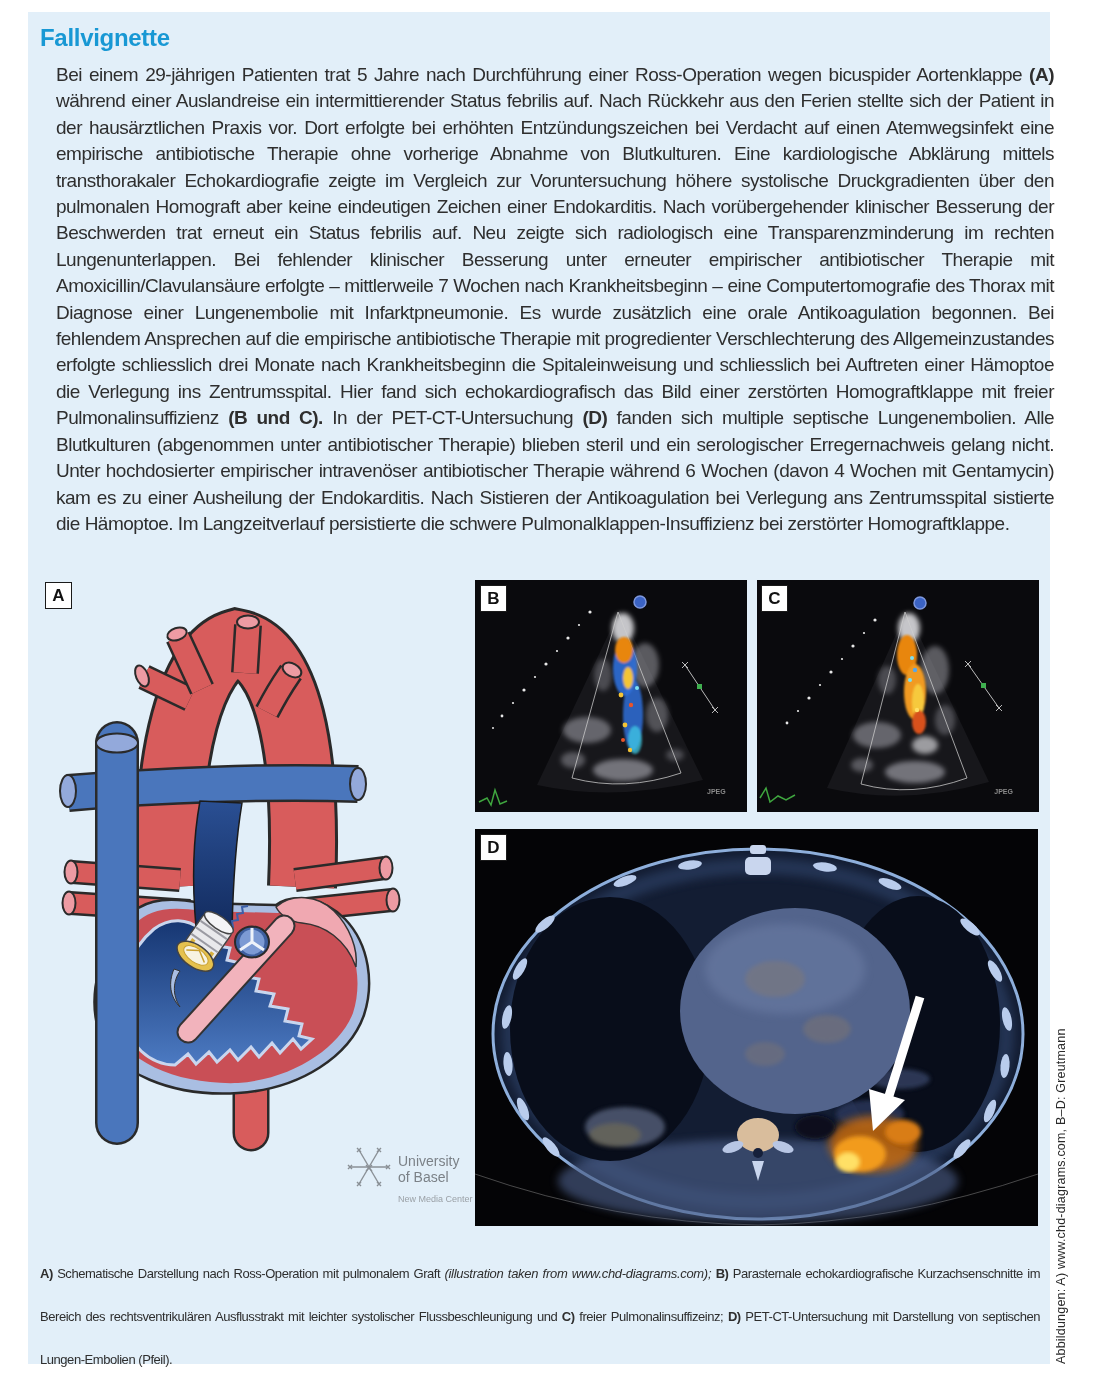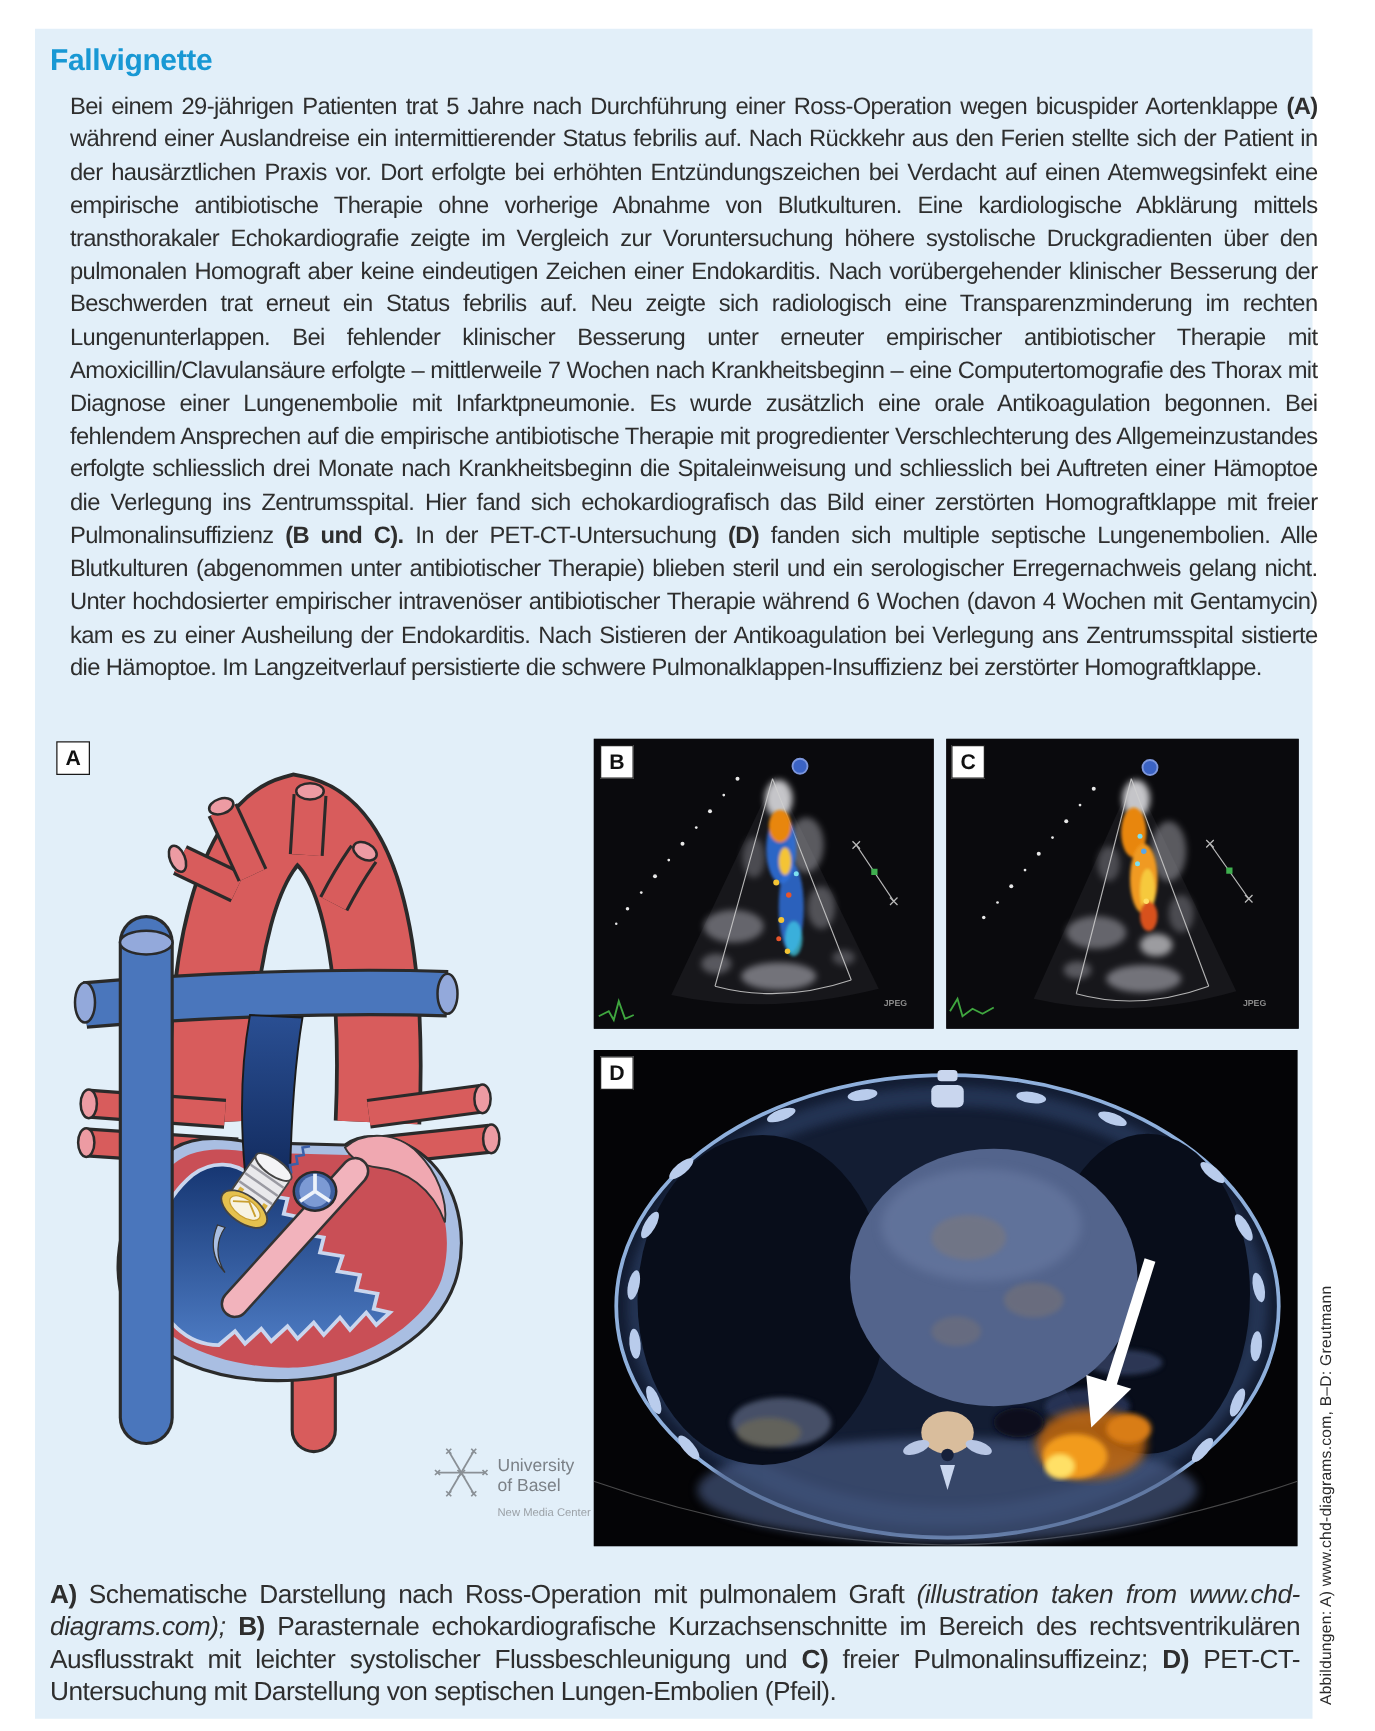--- a/index.html
+++ b/index.html
@@ -3,35 +3,34 @@
 <meta charset="utf-8">
 <style>
   html,body{margin:0;padding:0;}
   body{
     width:1100px;height:1385px;position:relative;background:#ffffff;
     font-family:"Liberation Sans",sans-serif;overflow:hidden;
   }
   .panel{
     position:absolute;left:28px;top:12px;width:1022px;height:1352px;
     background:var(--panel_bg,#e2eff9);
-    margin-top:11px;
   }
   .title{
     position:absolute;left:12px;top:12px;margin:0;
     font-size:24px;font-weight:bold;letter-spacing:-0.3px;
     color:var(--accent,#1898d4);
   }
   .body-text{
     position:absolute;left:28px;top:50px;width:998px;margin:0;
     font-size:19px;line-height:26.4px;letter-spacing:-0.5px;
     text-align:justify;hyphens:auto;color:var(--text_color,#2e2e2e);
   }
   .caption{
     position:absolute;left:12px;top:1240px;width:1000px;margin:0;
-    font-size:21px;line-height:26px;letter-spacing:-0.45px;
+    font-size:13px;line-height:43px;letter-spacing:-0.45px;
     text-align:justify;color:var(--text_color,#2e2e2e);
   }
   .caption i{letter-spacing:-0.3px;}
   .flabel{
     position:absolute;width:27px;height:27px;background:#ffffff;
     border:1.7px solid #1a1a1a;display:flex;align-items:center;justify-content:center;
     font-size:17px;font-weight:bold;color:#111;box-sizing:border-box;z-index:5;
   }
   .fig{position:absolute;}
   .echo{background:var(--echo_bg,#0a0a0d);}

